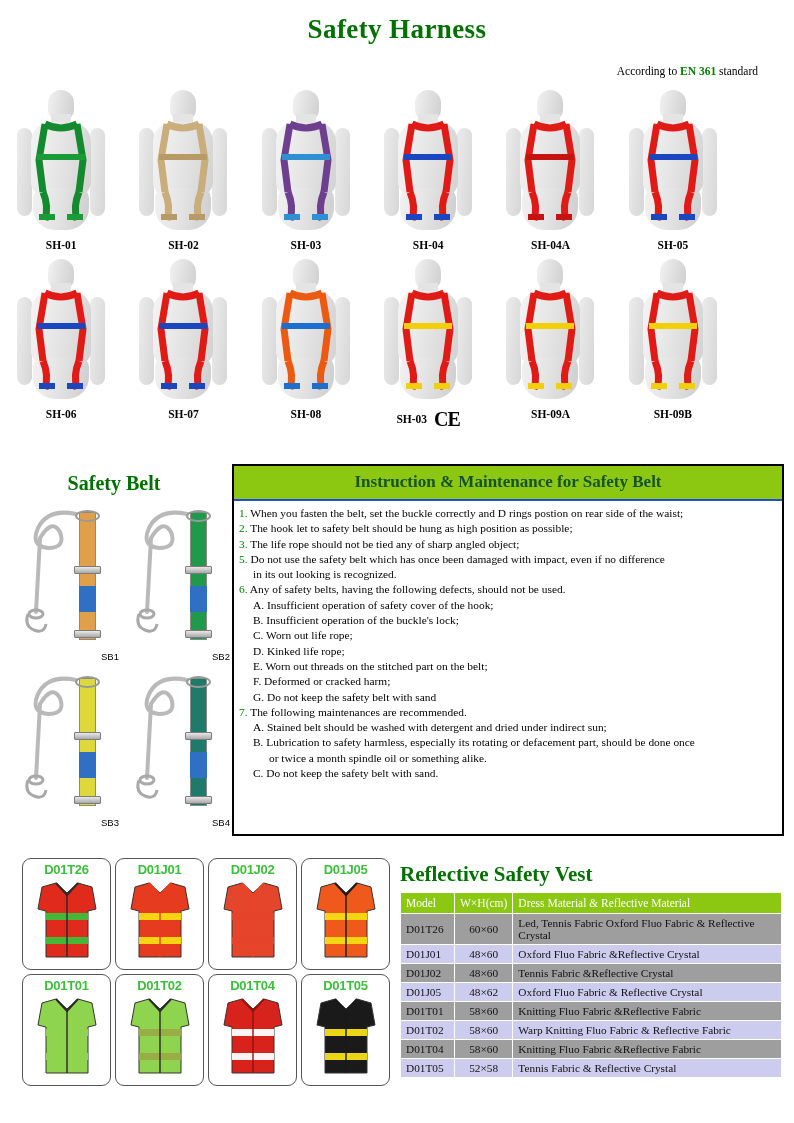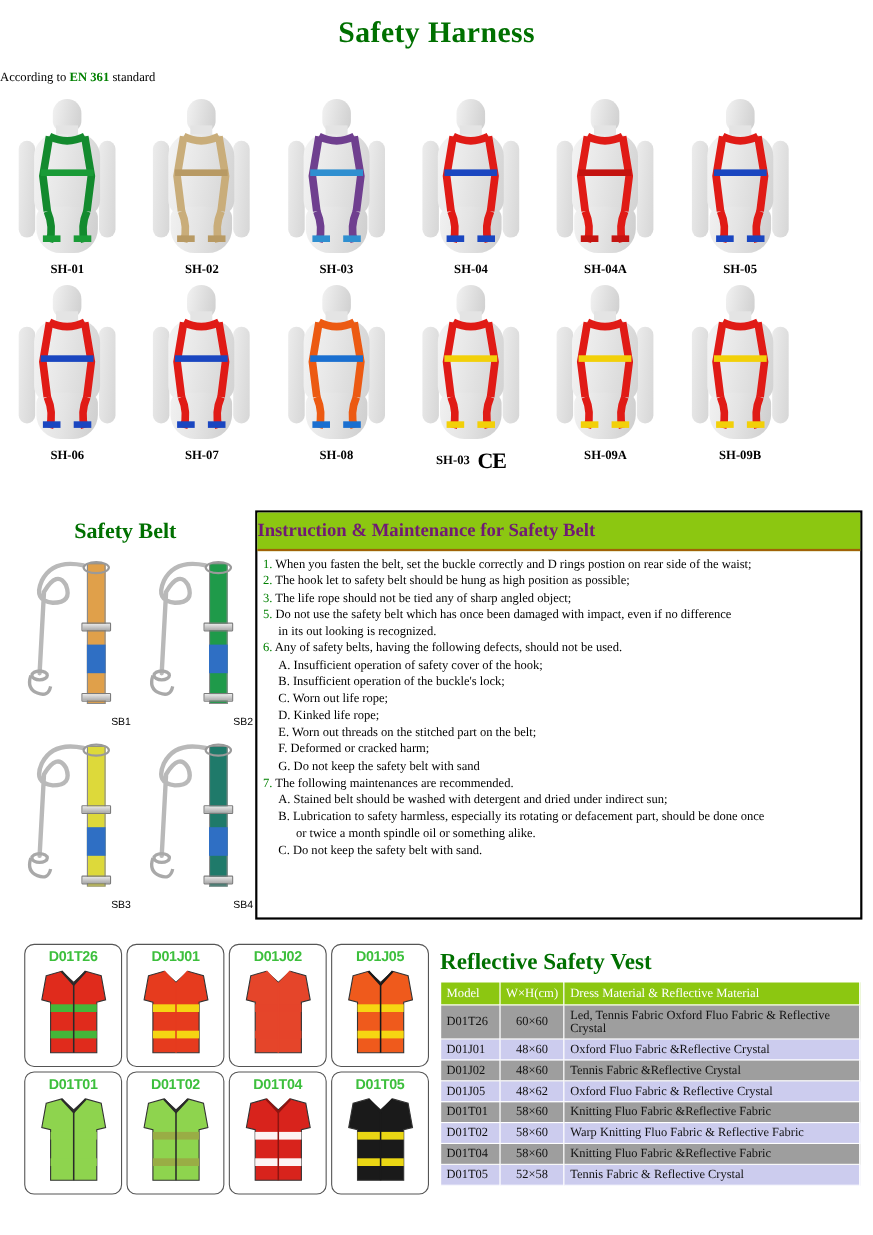--- a/index.html
+++ b/index.html
@@ -15,22 +15,22 @@
   .main-title {
     text-align: center;
     color: #007000;
     font-family: "Liberation Serif", serif;
     font-weight: bold;
     font-size: 27px;
     letter-spacing: .4px;
     padding-top: 14px;
   }
   .standard-line {
-    text-align: left;
-    padding-right: 24px;
+    text-align: right;
+    padding-right: 36px;
     padding-top: 20px;
     font-size: 11.5px;
     color: #000;
     font-family: "Liberation Serif", serif;
   }
   .standard-line .en {
     color: #008000;
     font-weight: bold;
   }
 
@@ -139,27 +139,27 @@
 
   
   .instr {
     position:absolute; top:464px; left:232px;
     width:552px; height:372px;
     border:2px solid #000;
     background:#fff;
   }
   .instr-head {
     background:#8cc711;
-    border-bottom:2px solid #a16207;
-    text-align:left;
+    border-bottom:2px solid #1d4ed8;
+    text-align:center;
     font-family:"Liberation Serif", serif;
     font-weight:bold;
     font-size:17px;
     padding:6px 0 7px;
-    color:#701a75;
+    color:#14532d;
   }
   .instr-body { padding:5px 6px 4px 5px; }
   .ins-line {
     font-family:"Liberation Serif", serif;
     font-size:11.4px;
     line-height:15.3px;
     color:#000;
     white-space:nowrap;
   }
   .ins-line .num { color:#008000; }

